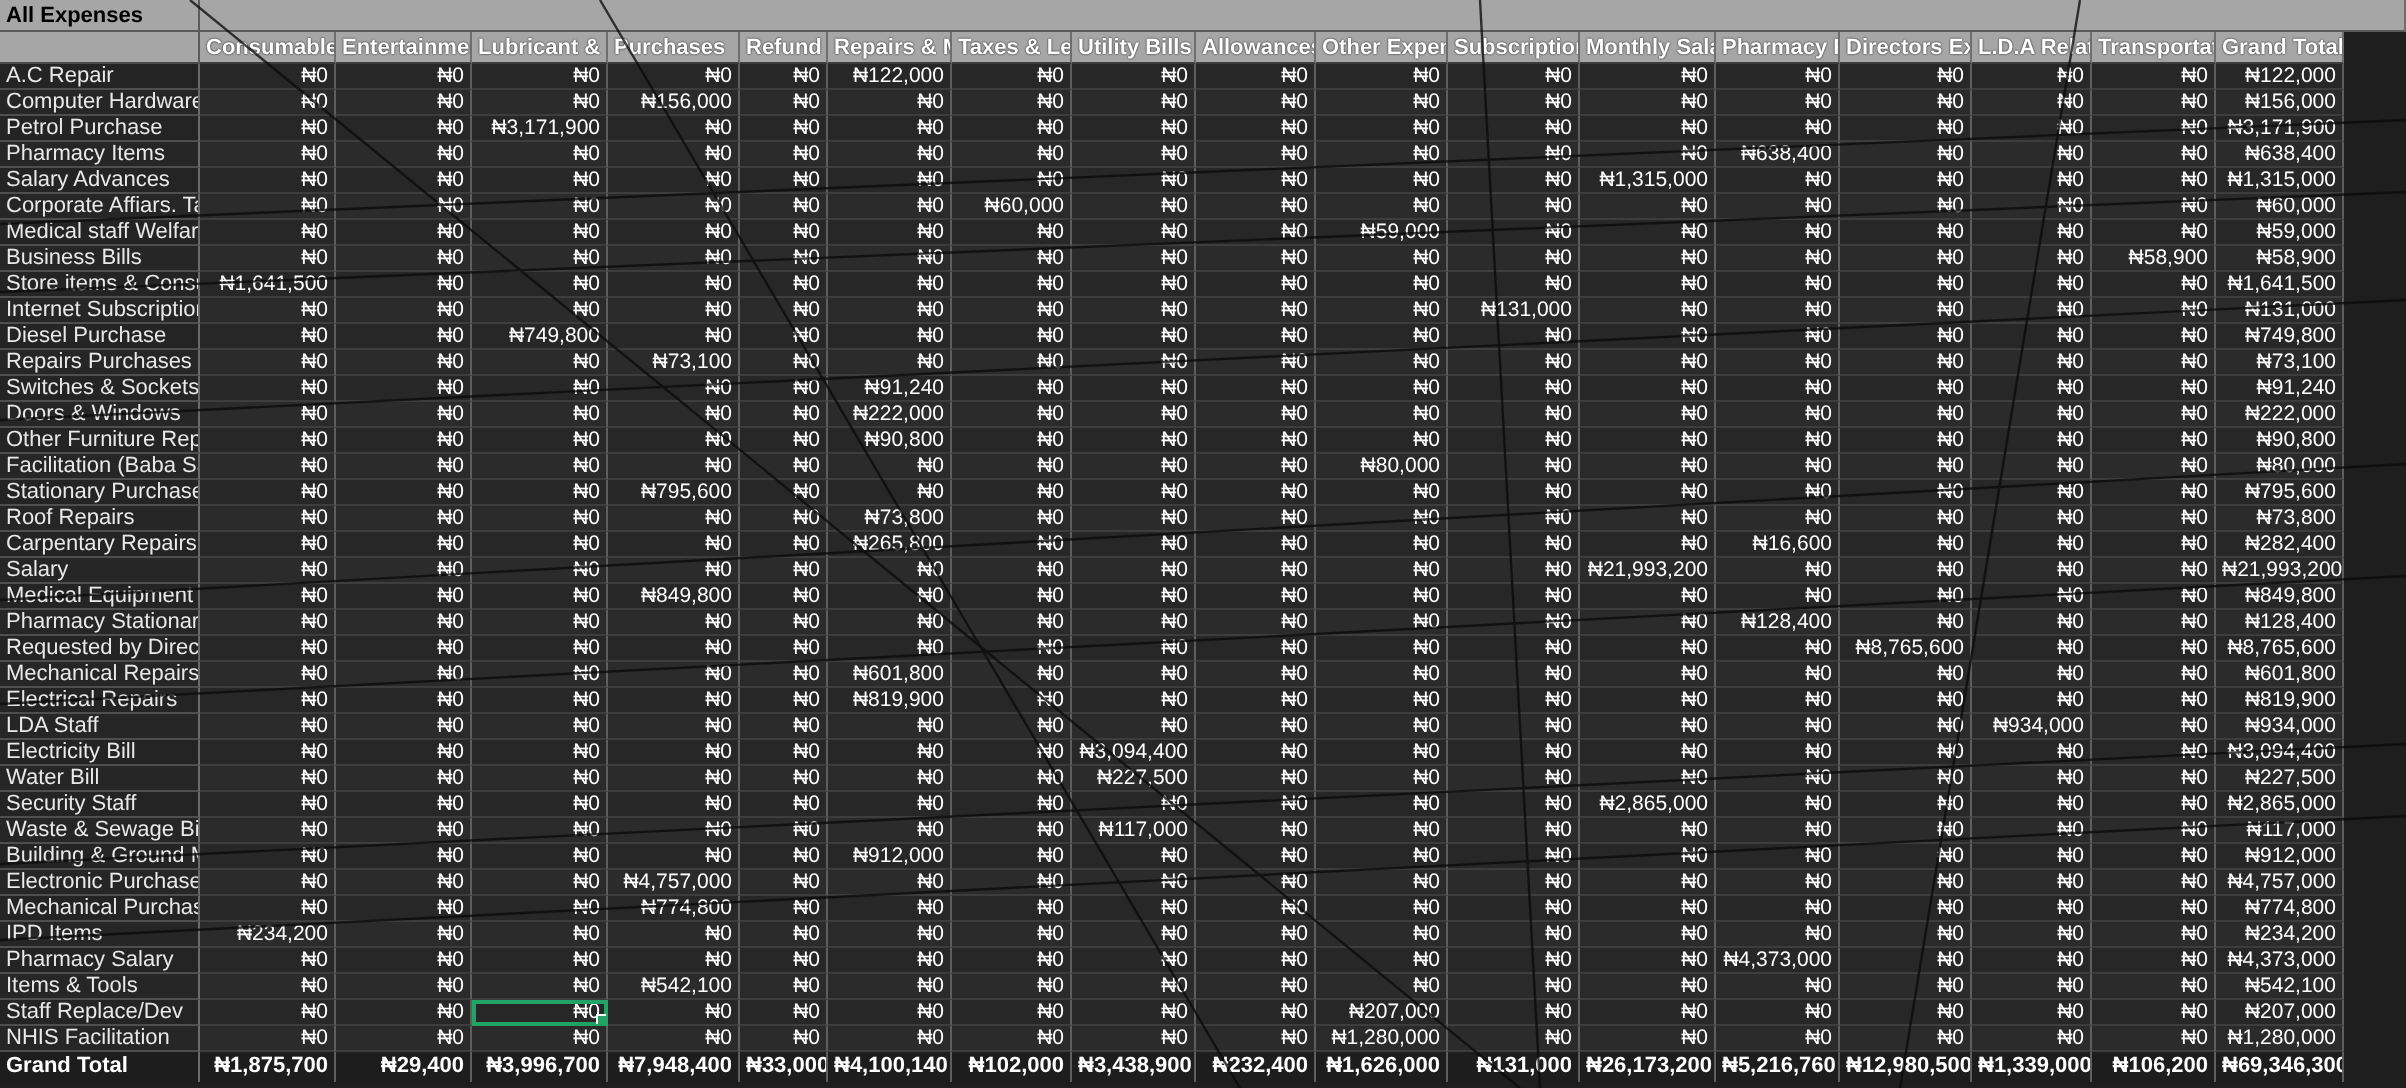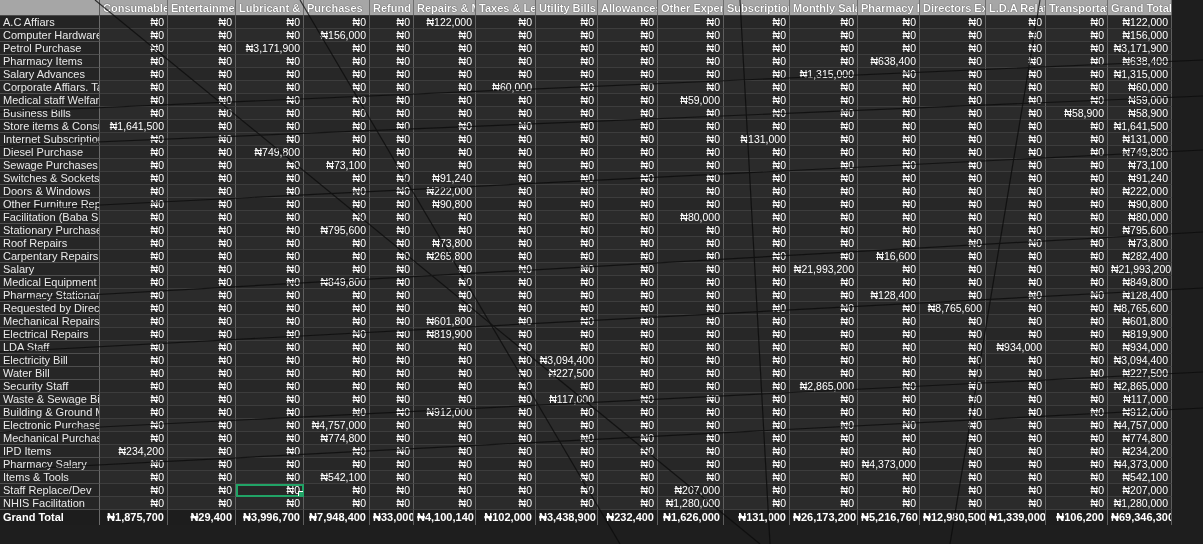--- a/index.html
+++ b/index.html
@@ -108,20 +108,24 @@
   .streaks{
     position:absolute;inset:0;pointer-events:none;z-index:4;
     opacity:.85;
   }
 </style>
 </head>
 <body>
 
 <div id="pivot">
 
+  <div class="hdr-top">
+    <div class="cell corner-title">All Expenses</div>
+    <div class="cell fill" style="flex:1 1 auto;"></div>
+  </div>
 
   <div class="hdr-cols" id="colheader">
     <div class="cell corner-blank"></div>
   <div class="cell colhdr" style="flex: 0 0 68px;">Consumables</div>
       <div class="cell colhdr" style="flex: 0 0 68px;">Entertainment</div>
       <div class="cell colhdr" style="flex: 0 0 68px;">Lubricant &amp; Fuel</div>
       <div class="cell colhdr" style="flex: 0 0 66px;">Purchases</div>
       <div class="cell colhdr" style="flex: 0 0 44px;">Refund</div>
       <div class="cell colhdr" style="flex: 0 0 62px;">Repairs &amp; M</div>
       <div class="cell colhdr" style="flex: 0 0 60px;">Taxes &amp; Levi</div>
@@ -133,21 +137,21 @@
       <div class="cell colhdr" style="flex: 0 0 62px;">Pharmacy Re</div>
       <div class="cell colhdr" style="flex: 0 0 66px;">Directors Expens</div>
       <div class="cell colhdr" style="flex: 0 0 60px;">L.D.A Relate</div>
       <div class="cell colhdr" style="flex: 0 0 62px;">Transportati</div>
       <div class="cell colhdr" style="flex: 0 0 64px;">Grand Total</div>
     </div>
 
   <div class="body-wrap">
     <div id="rows">
         <div class="row">
-          <div class="cell rowhdr">A.C Affiars</div>
+          <div class="cell rowhdr">A.C Repair</div>
           <div class="cell val" style="flex: 0 0 68px;">₦0</div>
           <div class="cell val" style="flex: 0 0 68px;">₦0</div>
           <div class="cell val" style="flex: 0 0 68px;">₦0</div>
           <div class="cell val" style="flex: 0 0 66px;">₦0</div>
           <div class="cell val" style="flex: 0 0 44px;">₦0</div>
           <div class="cell val" style="flex: 0 0 62px;">₦122,000</div>
           <div class="cell val" style="flex: 0 0 60px;">₦0</div>
           <div class="cell val" style="flex: 0 0 62px;">₦0</div>
           <div class="cell val" style="flex: 0 0 60px;">₦0</div>
           <div class="cell val" style="flex: 0 0 66px;">₦0</div>
@@ -353,21 +357,21 @@
           <div class="cell val" style="flex: 0 0 66px;">₦0</div>
           <div class="cell val" style="flex: 0 0 66px;">₦0</div>
           <div class="cell val" style="flex: 0 0 68px;">₦0</div>
           <div class="cell val" style="flex: 0 0 62px;">₦0</div>
           <div class="cell val" style="flex: 0 0 66px;">₦0</div>
           <div class="cell val" style="flex: 0 0 60px;">₦0</div>
           <div class="cell val" style="flex: 0 0 62px;">₦0</div>
           <div class="cell val" style="flex: 0 0 64px;">₦749,800</div>
         </div>
         <div class="row">
-          <div class="cell rowhdr">Sewage Purchases</div>
+          <div class="cell rowhdr">Repairs Purchases</div>
           <div class="cell val" style="flex: 0 0 68px;">₦0</div>
           <div class="cell val" style="flex: 0 0 68px;">₦0</div>
           <div class="cell val" style="flex: 0 0 68px;">₦0</div>
           <div class="cell val" style="flex: 0 0 66px;">₦73,100</div>
           <div class="cell val" style="flex: 0 0 44px;">₦0</div>
           <div class="cell val" style="flex: 0 0 62px;">₦0</div>
           <div class="cell val" style="flex: 0 0 60px;">₦0</div>
           <div class="cell val" style="flex: 0 0 62px;">₦0</div>
           <div class="cell val" style="flex: 0 0 60px;">₦0</div>
           <div class="cell val" style="flex: 0 0 66px;">₦0</div>

